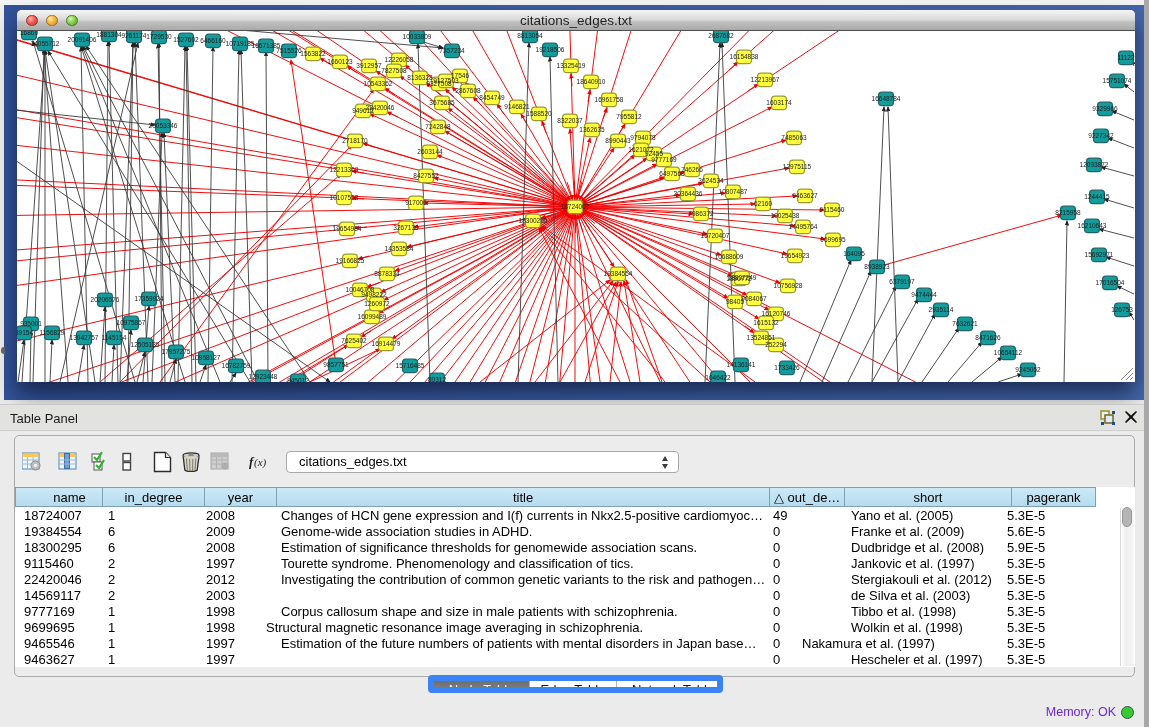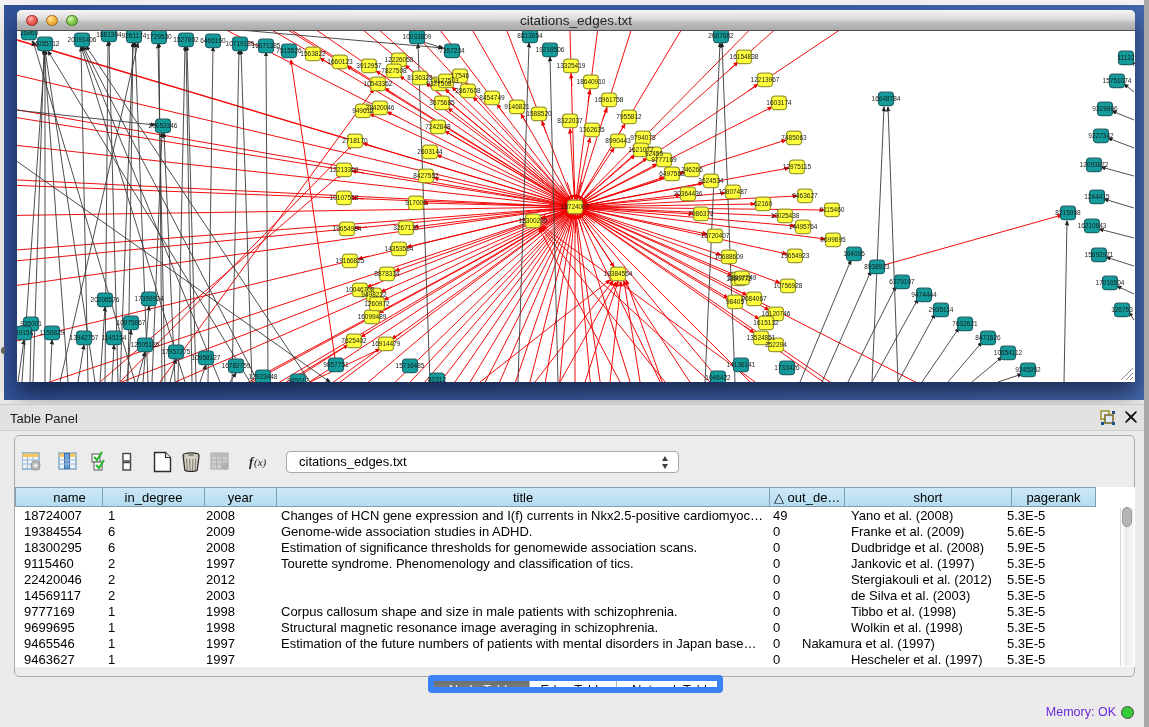--- a/index.html
+++ b/index.html
@@ -703,21 +703,21 @@
 <div class="hcell" style="left:277px;width:493px">title</div>
 <div class="hcell" style="left:770px;width:75px;text-align:left;padding-left:4px">△ out_de…</div>
 <div class="hcell" style="left:845px;width:167px">short</div>
 <div class="hcell" style="left:1012px;width:84px">pagerank</div>
 <div class="row" style="top:508px">
 <span style="left:24px">18724007</span>
     <span style="left:108px">1</span>
 <span style="left:206px">2008</span>
     <span style="left:281px;width:486px">Changes of HCN gene expression and I(f) currents in Nkx2.5-positive cardiomyoc…</span>
 <span style="left:773px">49</span>
-    <span style="left:851px">Yano et al. (2008)</span>
+    <span style="left:851px">Yano et al. (2005)</span>
 <span style="left:1007px">5.3E-5</span>
   </div>
 <div class="row" style="top:524px">
 <span style="left:24px">19384554</span>
     <span style="left:108px">6</span>
 <span style="left:206px">2009</span>
     <span style="left:281px;width:486px">Genome-wide association studies in ADHD.</span>
 <span style="left:773px">0</span>
     <span style="left:851px">Franke et al. (2009)</span>
 <span style="left:1007px">5.6E-5</span>
@@ -737,20 +737,21 @@
 <span style="left:206px">1997</span>
     <span style="left:281px;width:486px">Tourette syndrome. Phenomenology and classification of tics.</span>
 <span style="left:773px">0</span>
     <span style="left:851px">Jankovic et al. (1997)</span>
 <span style="left:1007px">5.3E-5</span>
   </div>
 <div class="row" style="top:572px">
 <span style="left:24px">22420046</span>
     <span style="left:108px">2</span>
 <span style="left:206px">2012</span>
+    <span style="left:281px;width:486px">Investigating the contribution of common genetic variants to the risk and pathogen…</span>
 <span style="left:773px">0</span>
     <span style="left:851px">Stergiakouli et al. (2012)</span>
 <span style="left:1007px">5.5E-5</span>
   </div>
 <div class="row" style="top:588px">
 <span style="left:24px">14569117</span>
     <span style="left:108px">2</span>
 <span style="left:206px">2003</span>
 <span style="left:773px">0</span>
     <span style="left:851px">de Silva et al. (2003)</span>
@@ -762,21 +763,21 @@
 <span style="left:206px">1998</span>
     <span style="left:281px;width:486px">Corpus callosum shape and size in male patients with schizophrenia.</span>
 <span style="left:773px">0</span>
     <span style="left:851px">Tibbo et al. (1998)</span>
 <span style="left:1007px">5.3E-5</span>
   </div>
 <div class="row" style="top:620px">
 <span style="left:24px">9699695</span>
     <span style="left:108px">1</span>
 <span style="left:206px">1998</span>
-    <span style="left:281px;width:486px">Structural magnetic resonance image averaging in schizophrenia.</span>
+    <span style="left:266px;width:486px">Structural magnetic resonance image averaging in schizophrenia.</span>
 <span style="left:773px">0</span>
     <span style="left:851px">Wolkin et al. (1998)</span>
 <span style="left:1007px">5.3E-5</span>
   </div>
 <div class="row" style="top:636px">
 <span style="left:24px">9465546</span>
     <span style="left:108px">1</span>
 <span style="left:206px">1997</span>
     <span style="left:281px;width:486px">Estimation of the future numbers of patients with mental disorders in Japan base…</span>
 <span style="left:773px">0</span>

